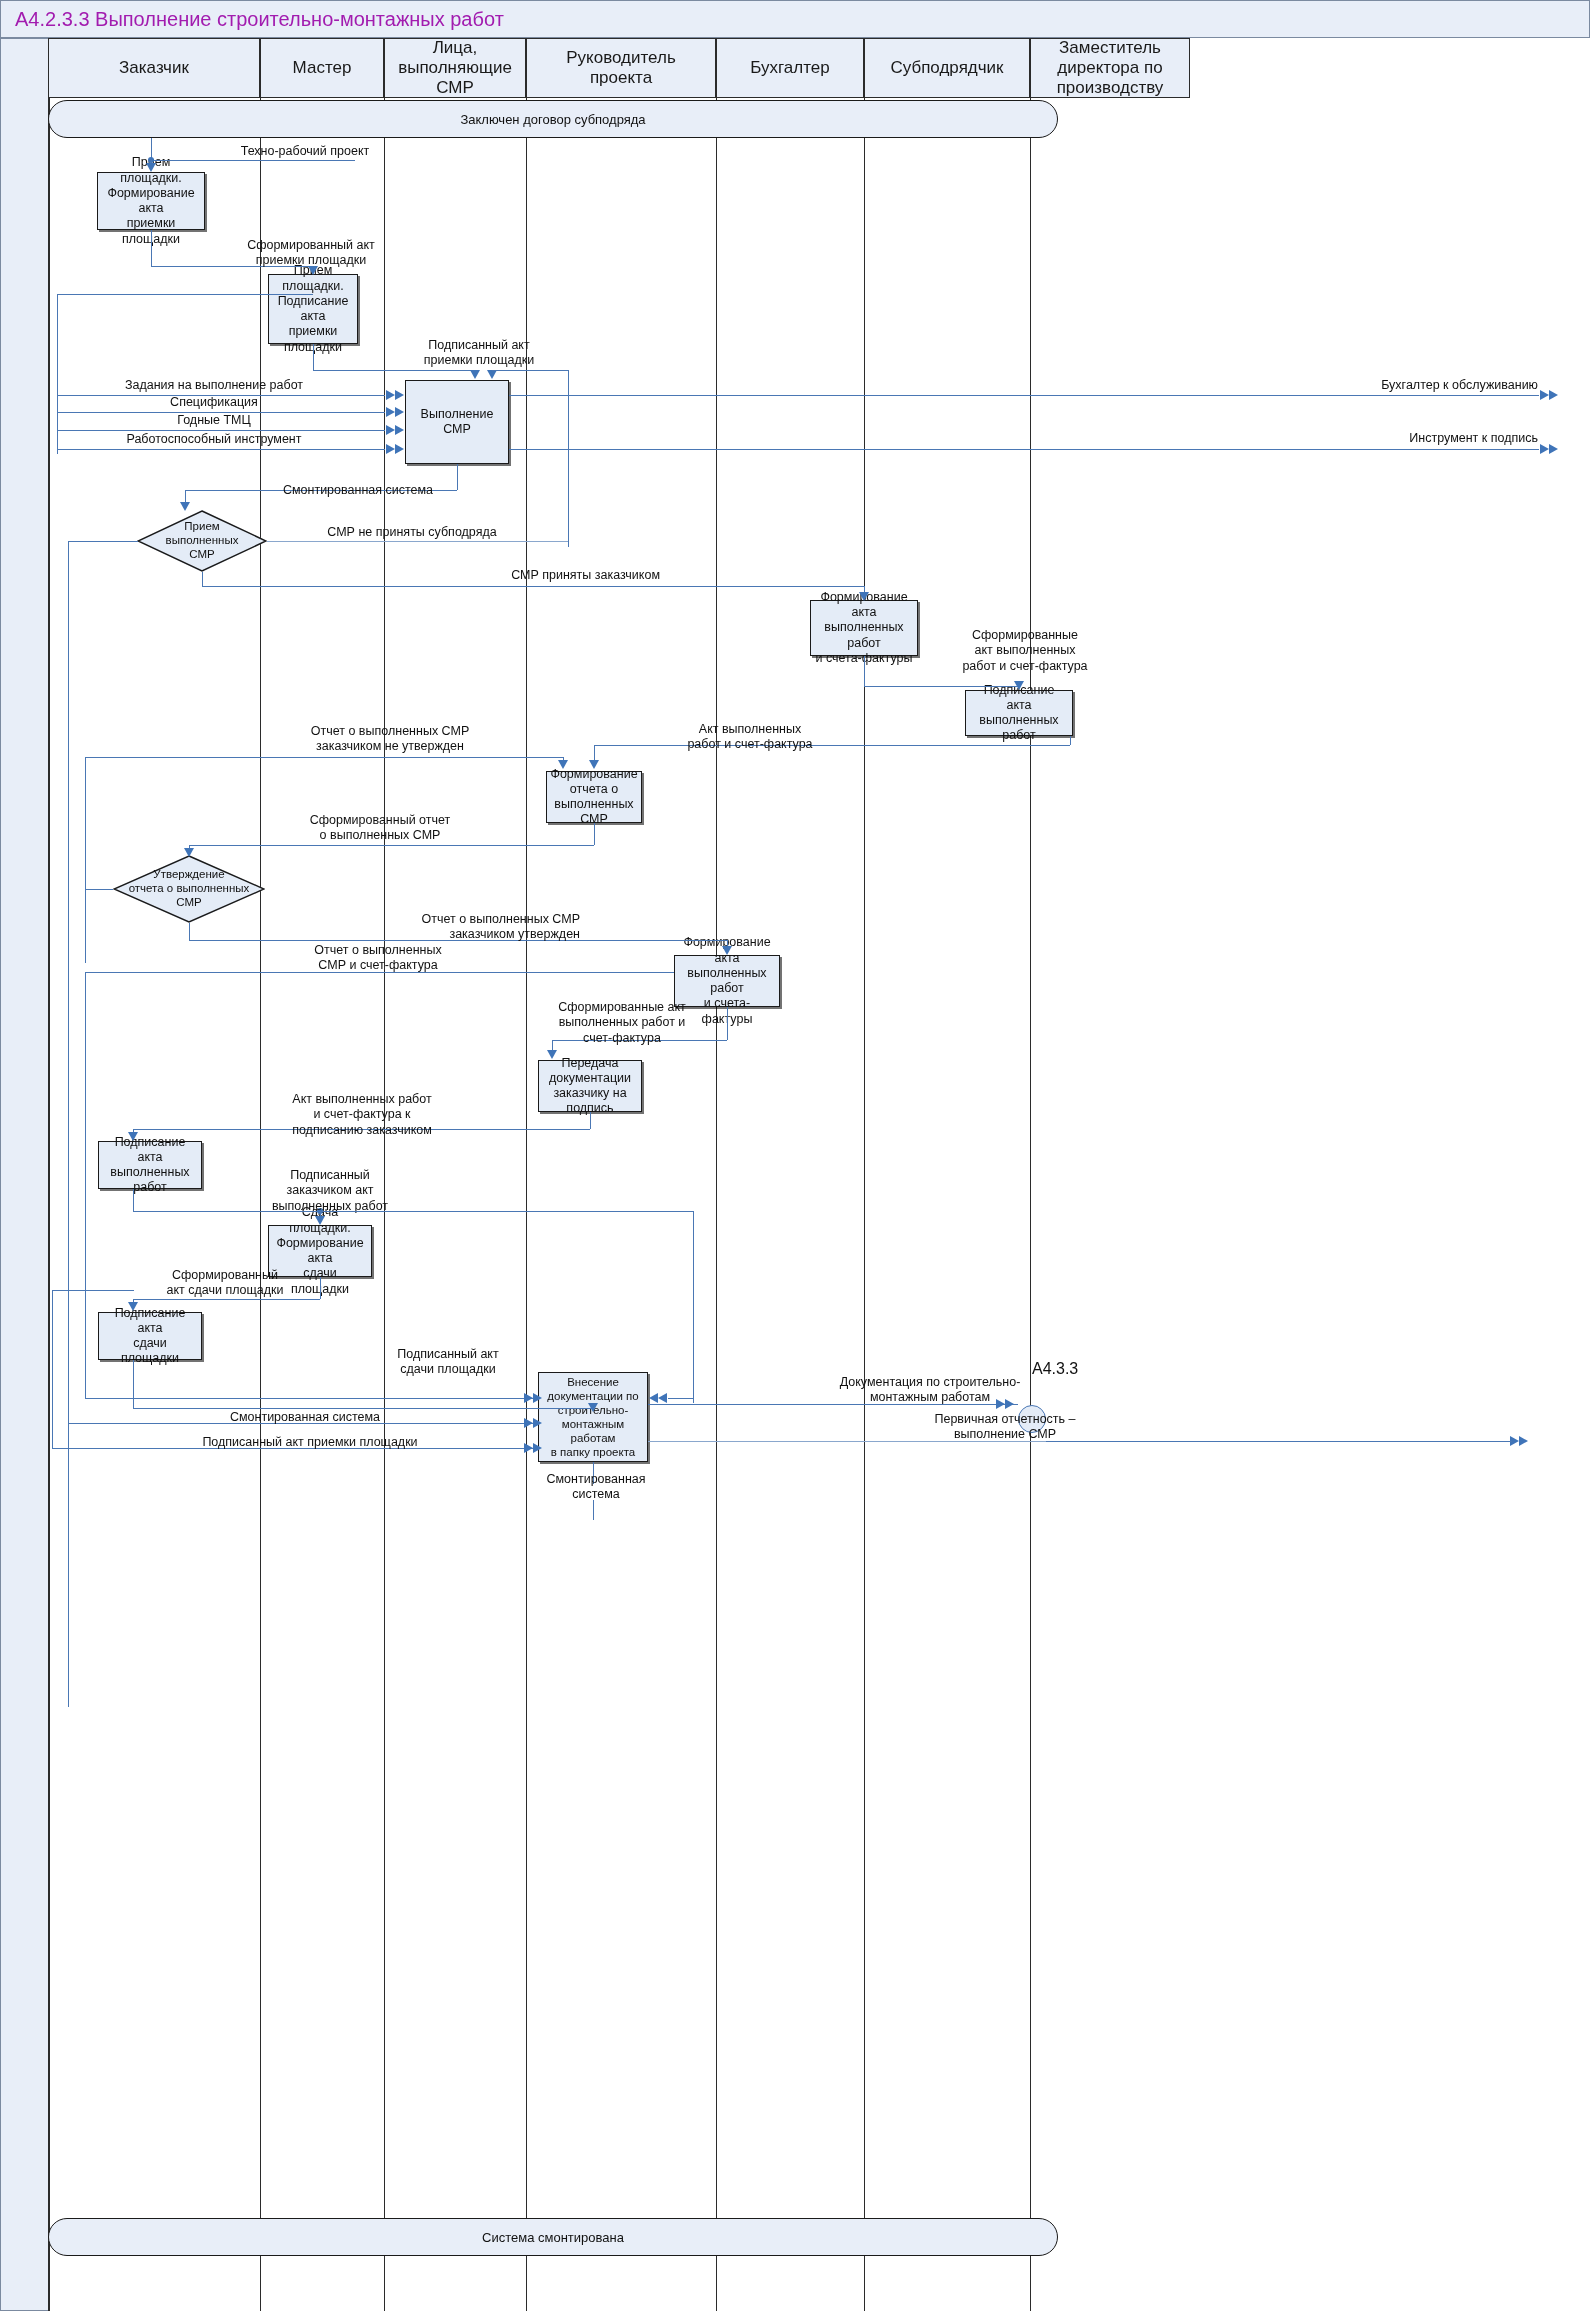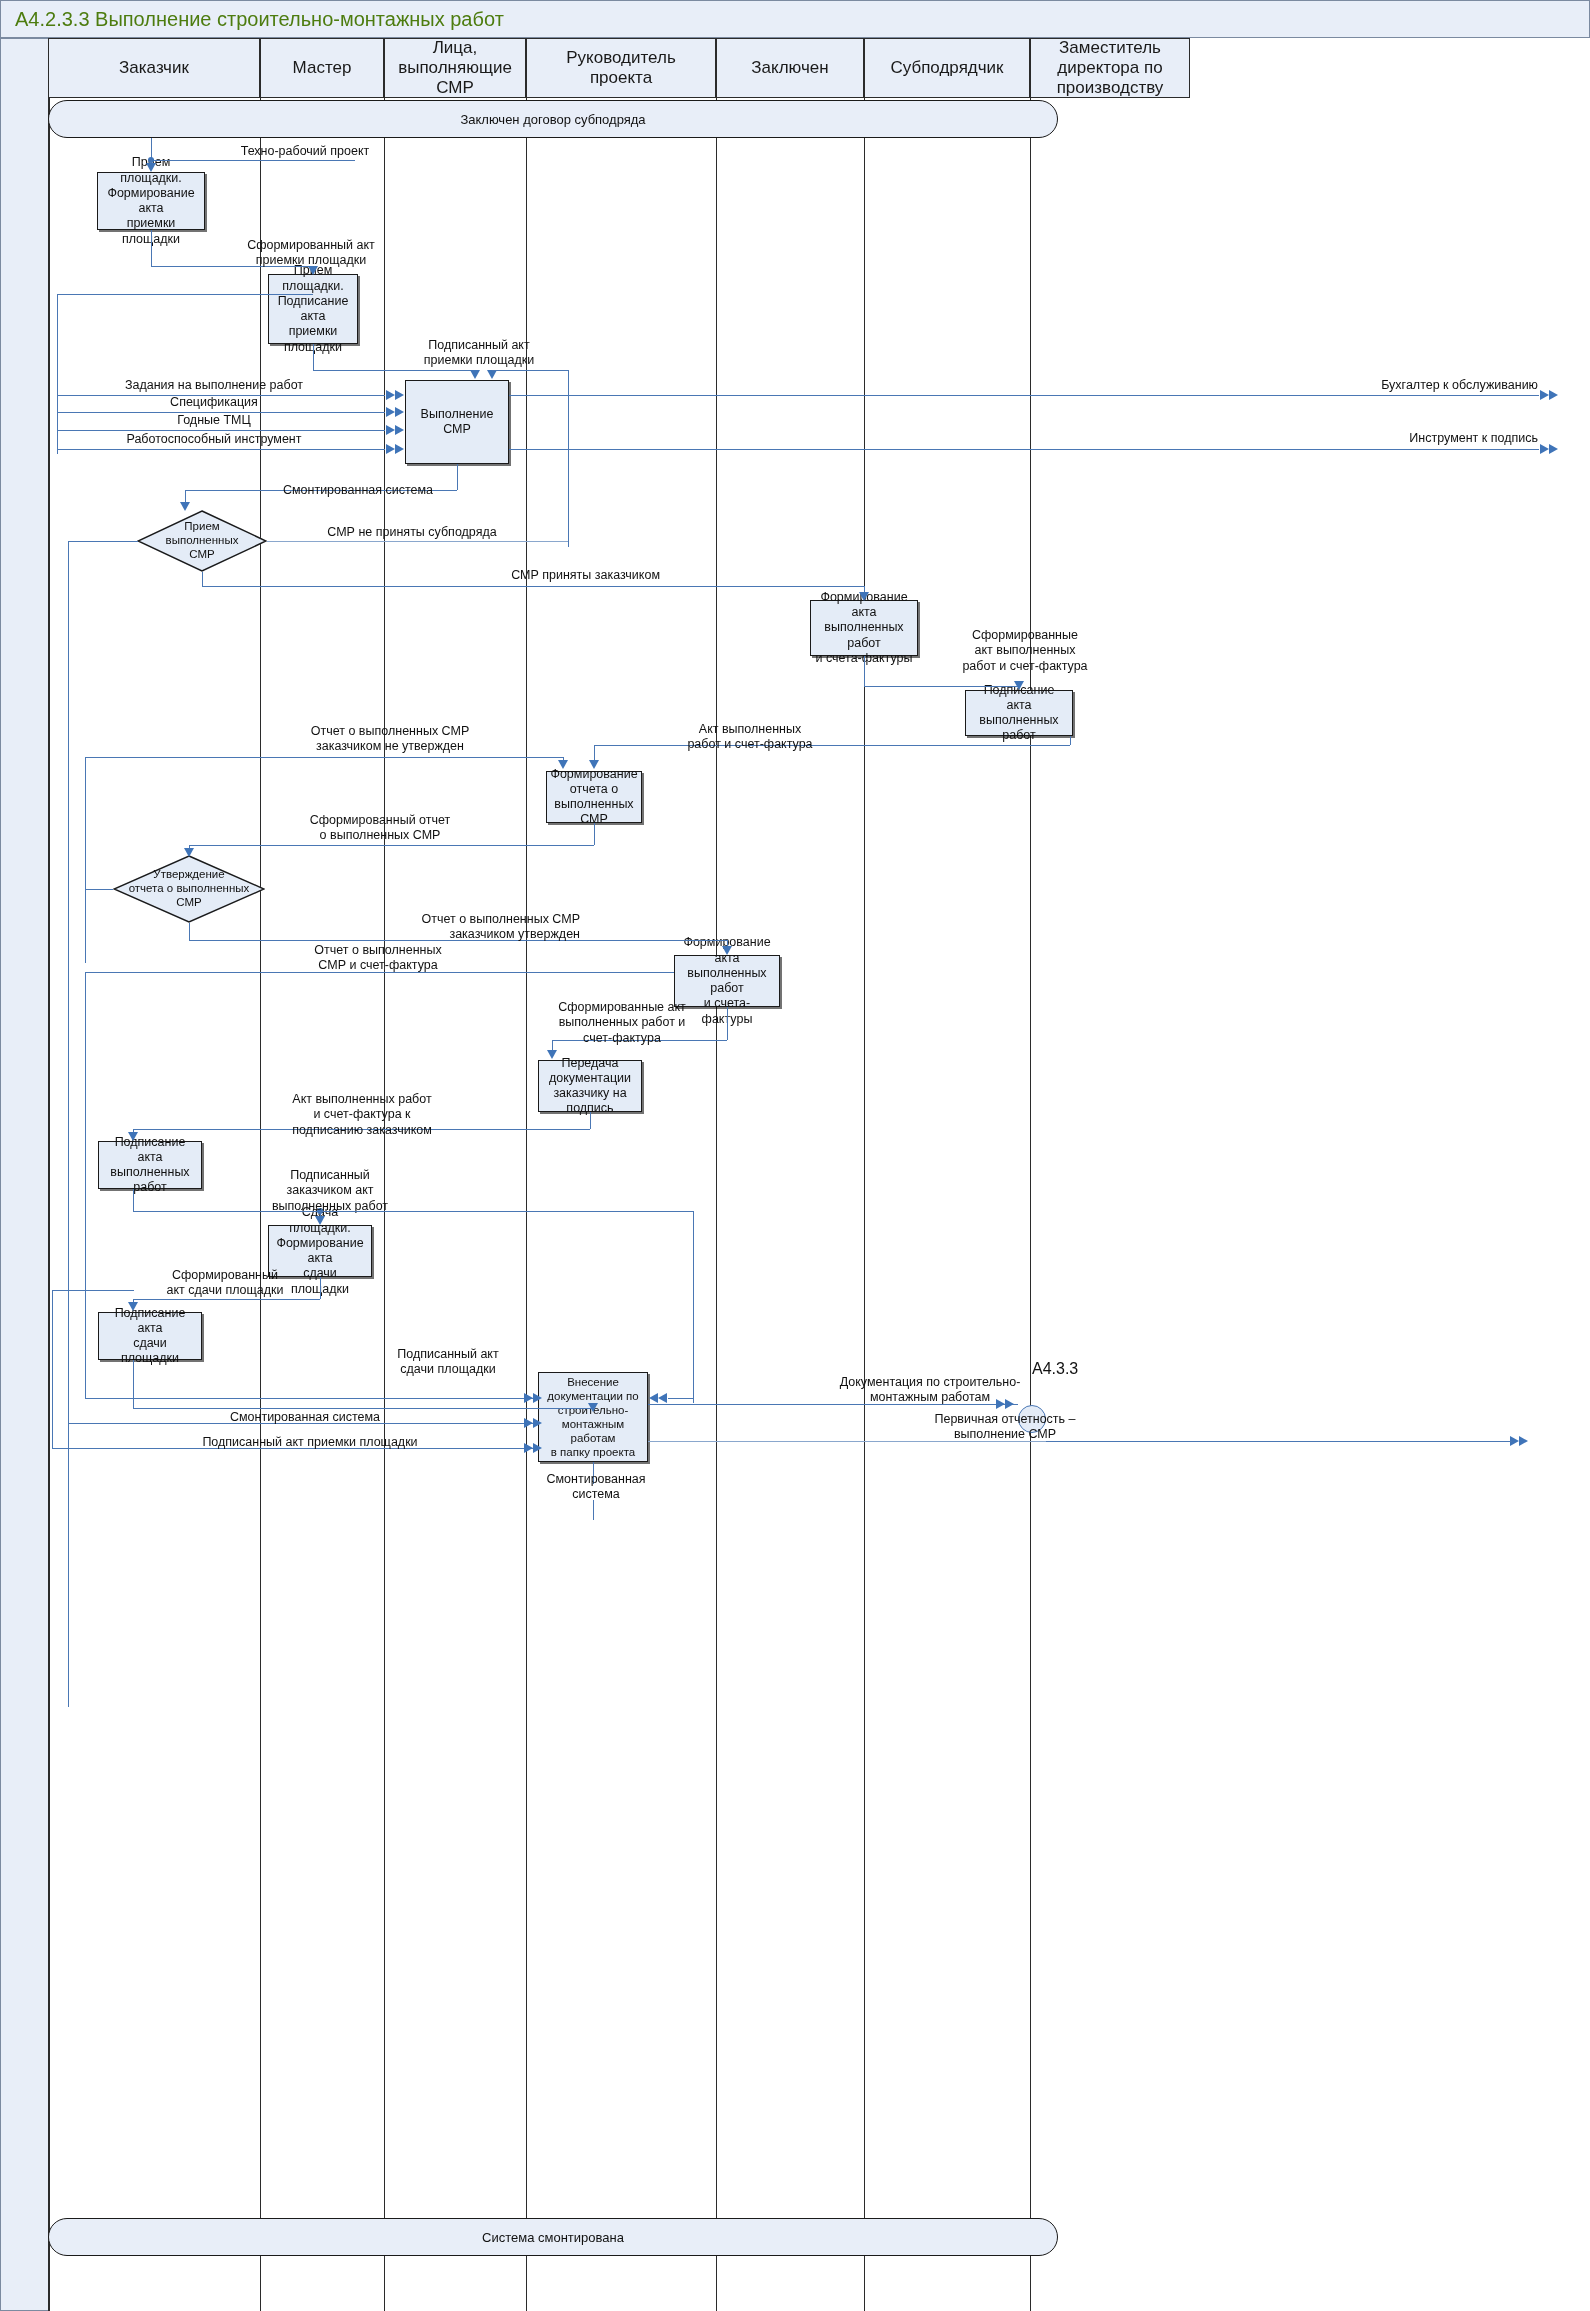--- a/index.html
+++ b/index.html
@@ -3,21 +3,21 @@
 <meta charset="utf-8">
 <style>
   html,body{margin:0;padding:0;background:#ffffff;}
   body{font-family:"Liberation Sans","DejaVu Sans",sans-serif;}
   #page{position:relative;width:1590px;height:2311px;background:#ffffff;overflow:hidden;}
 
   
   .frame{position:absolute;box-sizing:border-box;}
   .titlebar{left:0;top:0;width:1590px;height:38px;background:#e8eef8;border:1px solid #7b8aa0;
             display:flex;align-items:center;padding-left:14px;box-sizing:border-box;}
-  .titlebar span{font-size:20px;color:#4d7c0f;}
+  .titlebar span{font-size:20px;color:#a21caf;}
 
   .outerbox{left:0;top:38px;width:1590px;height:2273px;background:#e8eef8;border:1px solid #7b8aa0;box-sizing:border-box;}
   .canvas{position:absolute;left:48px;top:38px;width:1542px;height:2273px;background:#ffffff;
           border-left:2px solid #2b2b2b;box-sizing:border-box;}
 
   
   .laneheads{position:absolute;left:48px;top:38px;height:60px;}
   .lanehead{position:absolute;top:0;height:60px;background:#e8eef8;
             border:1px solid #2b2b2b;box-sizing:border-box;
             display:flex;align-items:center;justify-content:center;text-align:center;
@@ -77,21 +77,21 @@
   </div>
 
   <div class="frame outerbox"></div>
   <div class="canvas"></div>
 
   <div class="laneheads">
     <div class="lanehead" style="left:0px;width:212px">Заказчик</div>
     <div class="lanehead" style="left:212px;width:124px">Мастер</div>
     <div class="lanehead" style="left:336px;width:142px">Лица,<br>выполняющие<br>СМР</div>
     <div class="lanehead" style="left:478px;width:190px">Руководитель<br>проекта</div>
-    <div class="lanehead" style="left:668px;width:148px">Заключен</div>
+    <div class="lanehead" style="left:668px;width:148px">Бухгалтер</div>
     <div class="lanehead" style="left:816px;width:166px">Субподрядчик</div>
     <div class="lanehead" style="left:982px;width:160px">Заместитель<br>директора по<br>производству</div>
   </div>
 
   <div class="lanesep" style="left:260px"></div>
   <div class="lanesep" style="left:384px"></div>
   <div class="lanesep" style="left:526px"></div>
   <div class="lanesep" style="left:716px"></div>
   <div class="lanesep" style="left:864px"></div>
   <div class="lanesep" style="left:1030px"></div>

